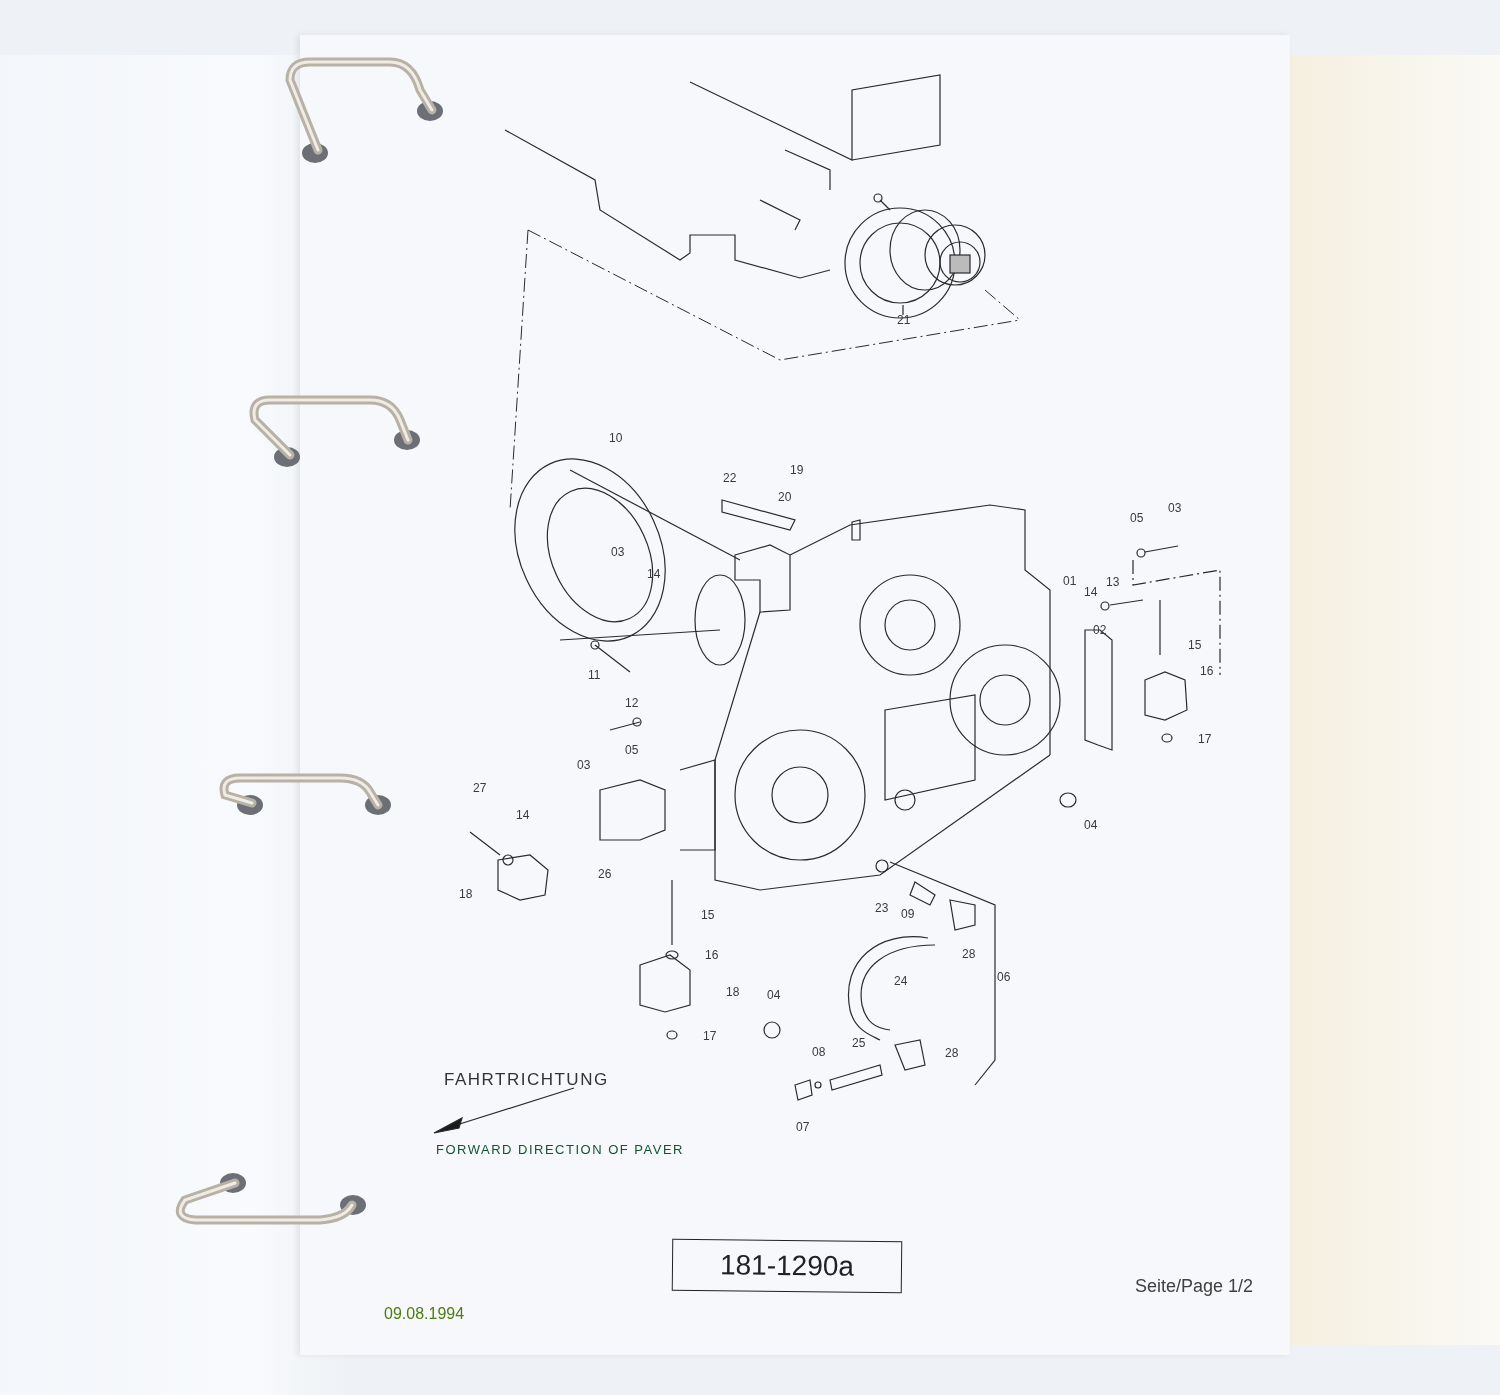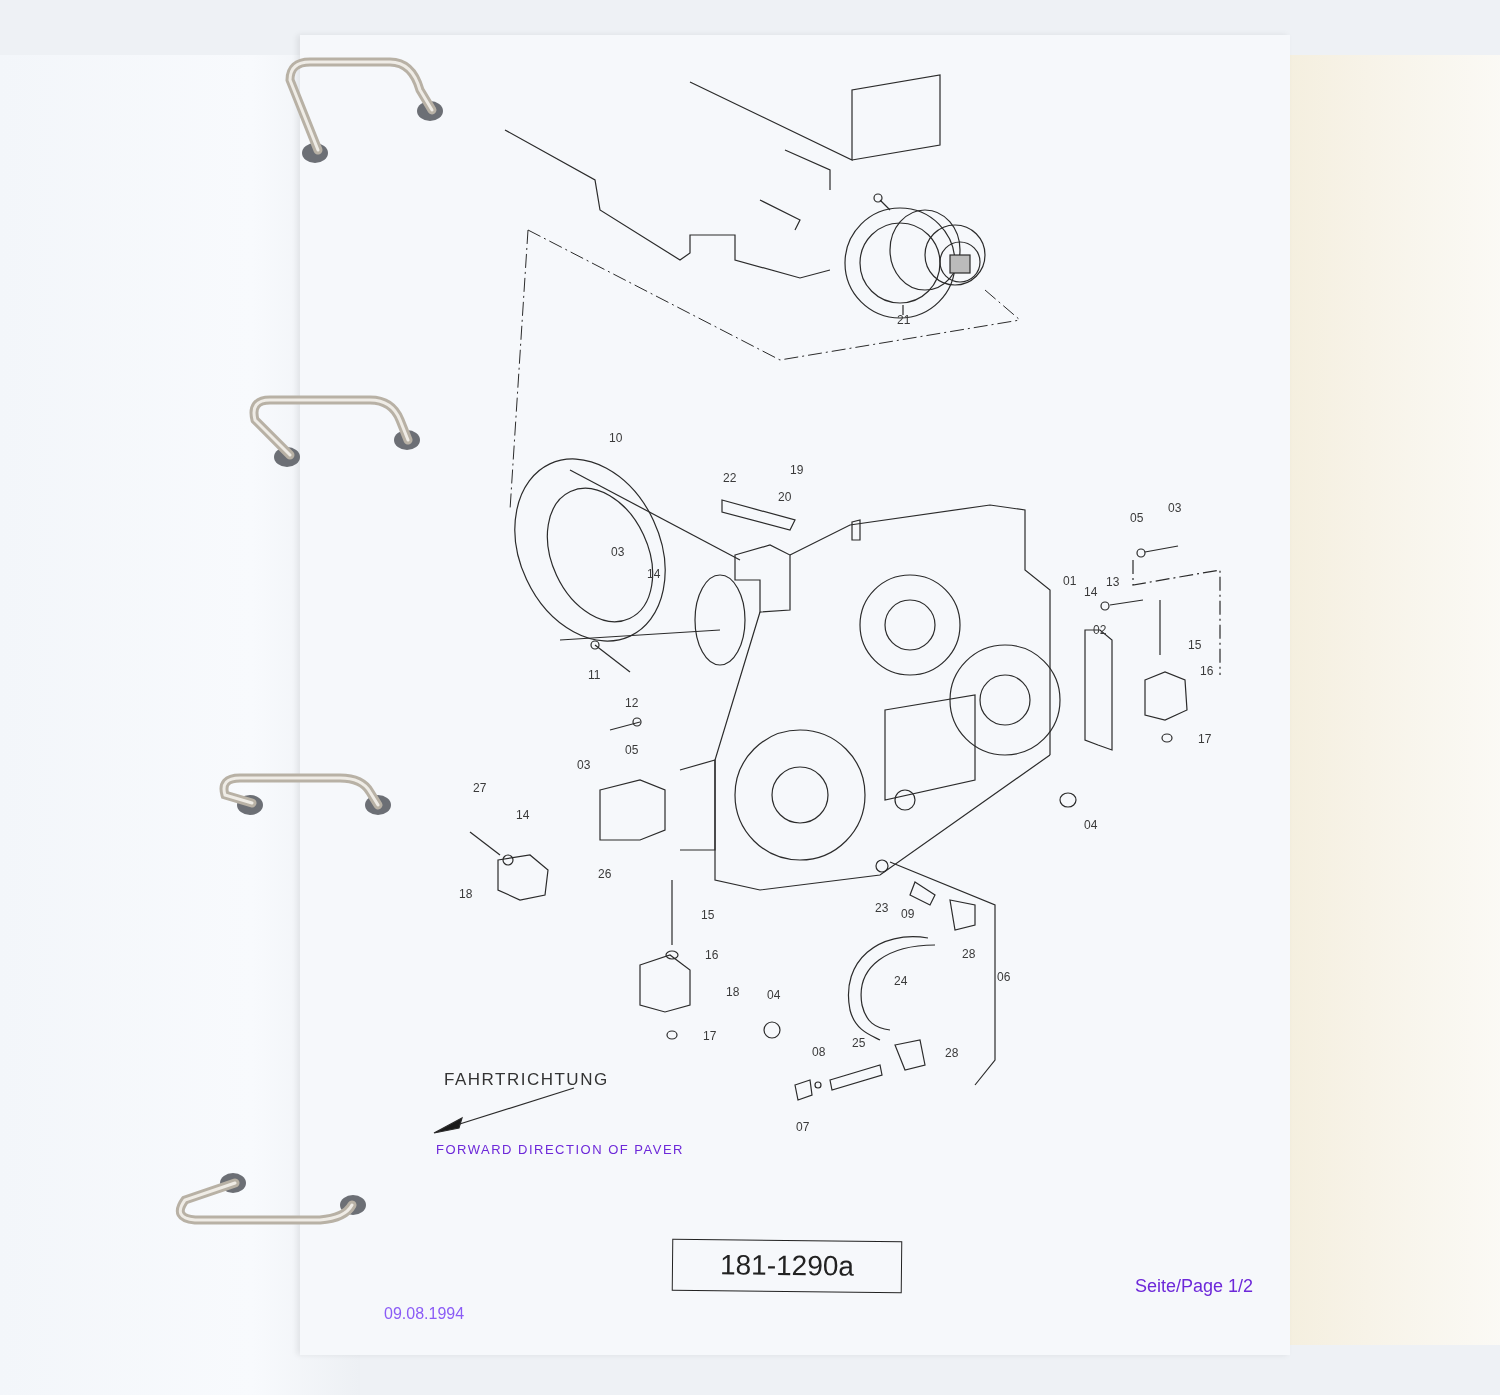--- a/index.html
+++ b/index.html
@@ -22,29 +22,29 @@
     background: linear-gradient(90deg, rgba(0,0,0,0) 0%, rgba(120,125,135,0.25) 60%, rgba(0,0,0,0) 100%);
   }
   .right-page {
     position: absolute; left: 300px; top: 35px; width: 990px; height: 1320px;
     background: #f6f8fb;
     box-shadow: -3px 0 6px rgba(0,0,0,0.08);
   }
   .drawing { position: absolute; left: 0; top: 0; }
   .ring { position: absolute; }
   .direction-de { position: absolute; left: 444px; top: 1070px; font-size: 17px; letter-spacing: 1.5px; color: #333; }
-  .direction-en { position: absolute; left: 436px; top: 1142px; font-size: 13px; letter-spacing: 1.5px; color: #6d28d9; }
+  .direction-en { position: absolute; left: 436px; top: 1142px; font-size: 13px; letter-spacing: 1.5px; color: #14532d; }
   .drawing-number-box {
     position: absolute; left: 672px; top: 1240px; width: 228px; height: 50px;
     border: 1.5px solid #222; transform: rotate(0.6deg);
     display: flex; align-items: center; justify-content: center;
     font-size: 28px; color: #222;
   }
-  .page-indicator { position: absolute; left: 1135px; top: 1276px; font-size: 18px; color: #6d28d9; }
-  .doc-date { position: absolute; left: 384px; top: 1305px; font-size: 16px; color: #8b5cf6; }
+  .page-indicator { position: absolute; left: 1135px; top: 1276px; font-size: 18px; color: #404040; }
+  .doc-date { position: absolute; left: 384px; top: 1305px; font-size: 16px; color: #4d7c0f; }
 </style>
 </head>
 <body>
 
 <div class="binder-back"></div>
 <div class="left-page"></div>
 <div class="spine-shadow"></div>
 
 <div class="right-page"></div>
 

